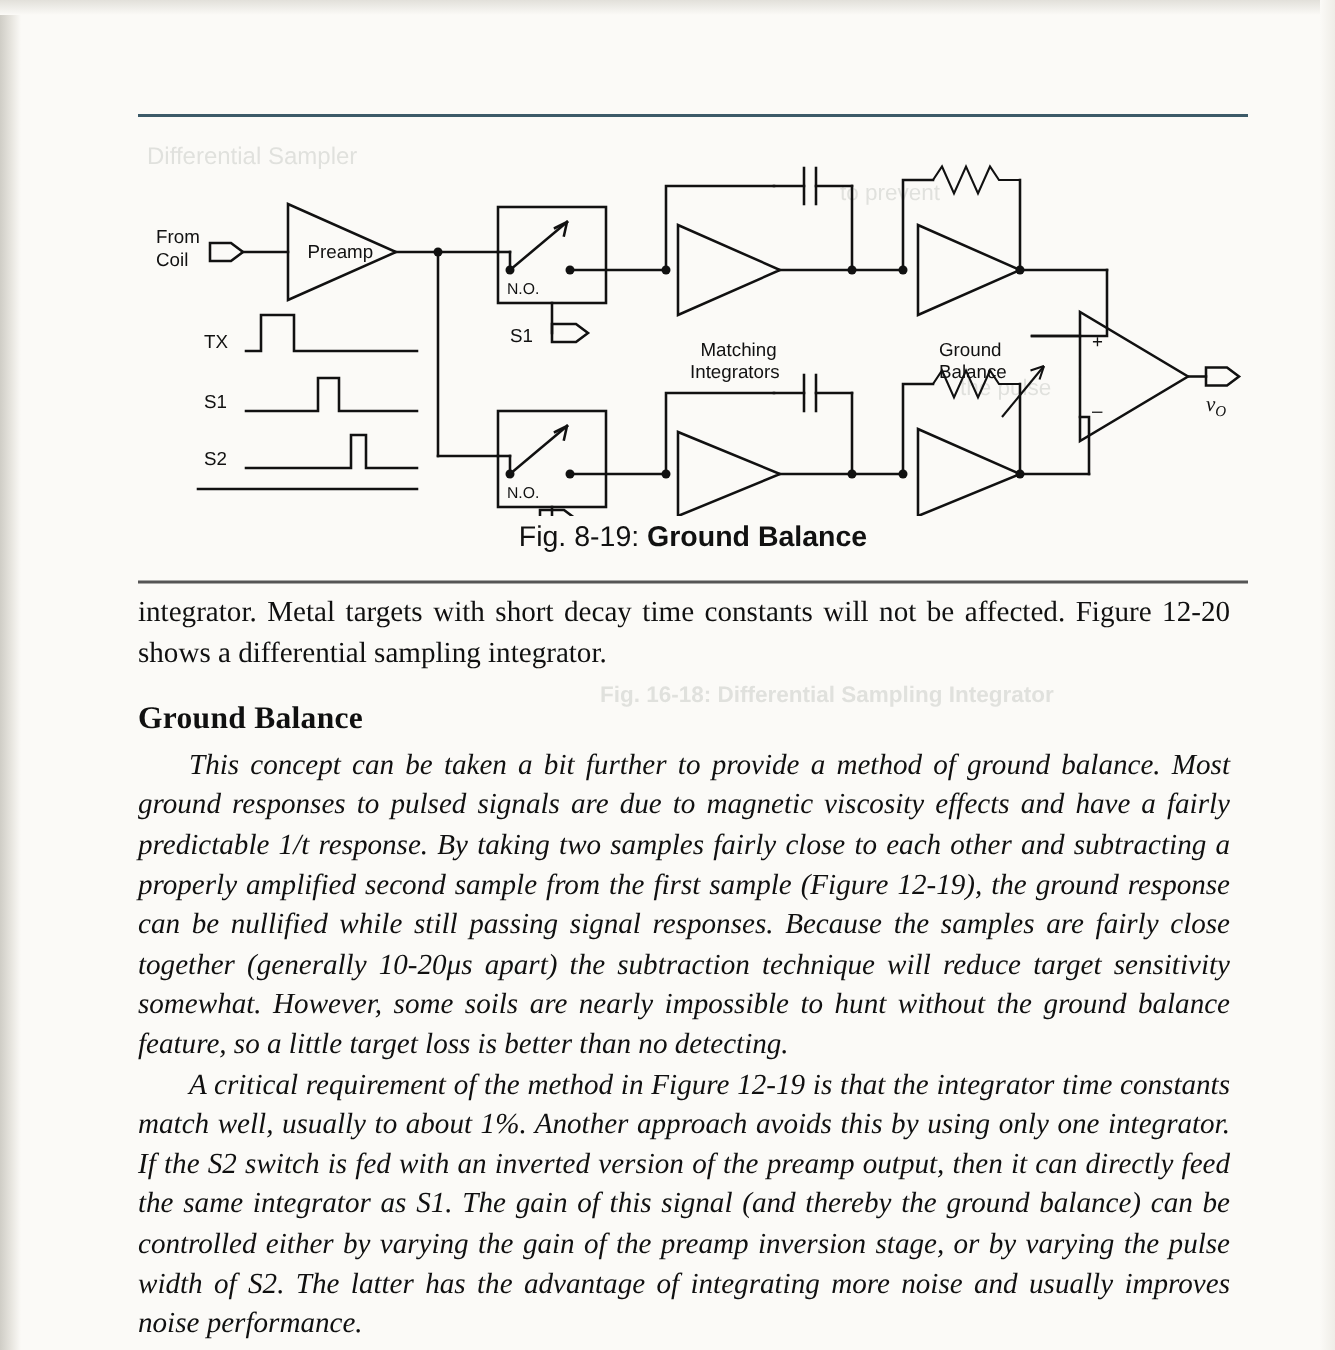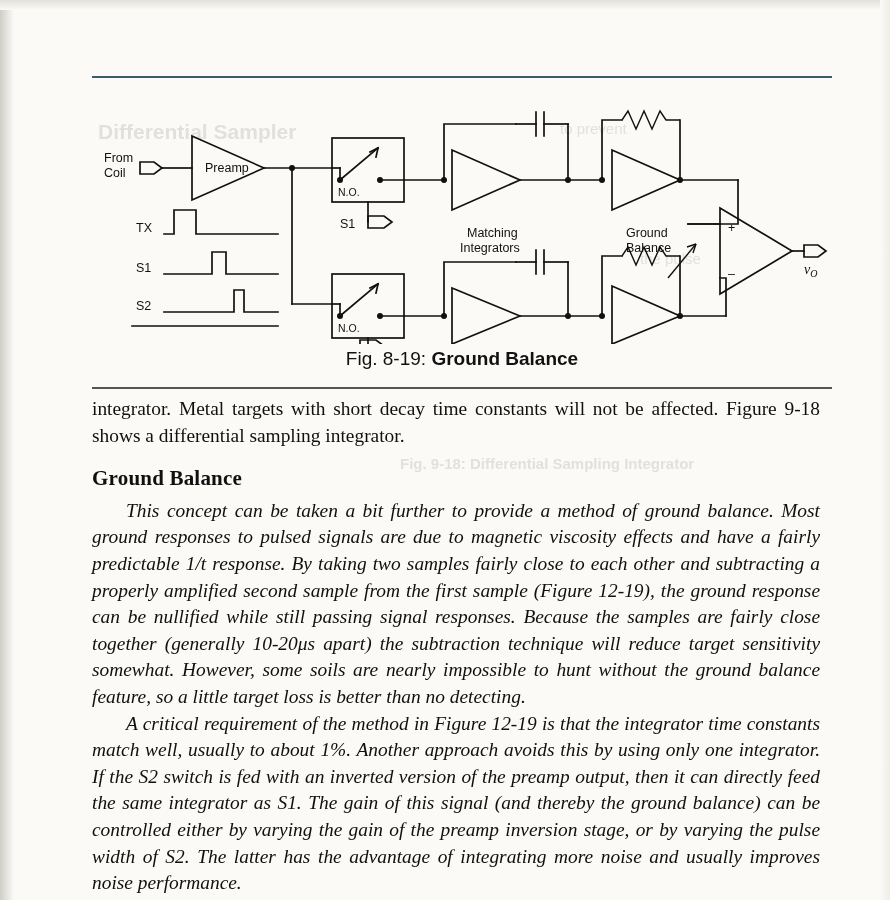--- a/index.html
+++ b/index.html
@@ -137,39 +137,39 @@
     margin: 16px 0 6px 0;
     letter-spacing: 0.2px;
   }
   .ghost {
     position: absolute;
     color: rgba(120, 125, 120, 0.20);
     font-family: "Liberation Sans", sans-serif;
     pointer-events: none;
     user-select: none;
   }
-  .ghost-1 { left: 98px; top: 96px; font-size: 21px; font-weight: 700; margin-top: 24px; }
+  .ghost-1 { left: 98px; top: 96px; font-size: 16px; font-weight: 400; }
   .ghost-2 { left: 400px; top: 455px; font-size: 15px; font-weight: 700; }
   .ghost-3 { left: 560px; top: 120px; font-size: 15px; }
   .ghost-4 { left: 640px; top: 250px; font-size: 15px; }
 </style>
 </head>
 <body>
 
 <div class="page-scan"></div>
 <div class="edge-left"></div>
 <div class="edge-top"></div>
 <div class="edge-right"></div>
 
 <div class="content">
 
   <div class="ghost ghost-1">Differential Sampler</div>
   <div class="ghost ghost-3">to prevent</div>
   <div class="ghost ghost-4">the pulse</div>
-  <div class="ghost ghost-2">Fig. 9-18:   Differential Sampling Integrator</div>
+  <div class="ghost ghost-2">Fig. 16-18:   Differential Sampling Integrator</div>
 
   <div class="figure-block">
     <div class="rule rule-top"></div>
     <div class="rule rule-bottom"></div>
 
     <svg class="schematic" width="740" height="262" viewBox="0 0 740 262">
 
       <g>
         <path class="sch-line" d="M48 80 L62 80 L70 86 L62 92 L48 92 Z" fill="#ffffff"></path>
         <line class="sch-line" x1="70" y1="86" x2="100" y2="86"></line>
@@ -305,19 +305,19 @@
       </g>
     </svg>
 
     <div class="fig-caption">
       <span class="fig-num">Fig. 8-19:</span>
       <span class="fig-title">Ground Balance</span>
     </div>
   </div>
 
   <div class="body-text">
-    <p>integrator. Metal targets with short decay time constants will not be affected. Figure 9-18 shows a differential sampling integrator.</p>
+    <p>integrator. Metal targets with short decay time constants will not be affected. Figure 12-20 shows a differential sampling integrator.</p>
     <h2 class="section-heading">Ground Balance</h2>
     <p class="para-indent">This concept can be taken a bit further to provide a method of ground balance. Most ground responses to pulsed signals are due to magnetic viscosity effects and have a fairly predictable 1/t response. By taking two samples fairly close to each other and subtracting a properly amplified second sample from the first sample (Figure 12-19), the ground response can be nullified while still passing signal responses. Because the samples are fairly close together (generally 10-20μs apart) the subtraction technique will reduce target sensitivity somewhat. However, some soils are nearly impossible to hunt without the ground balance feature, so a little target loss is better than no detecting.</p>
     <p class="para-indent">A critical requirement of the method in Figure 12-19 is that the integrator time constants match well, usually to about 1%. Another approach avoids this by using only one integrator. If the S2 switch is fed with an inverted version of the preamp output, then it can directly feed the same integrator as S1. The gain of this signal (and thereby the ground balance) can be controlled either by varying the gain of the preamp inversion stage, or by varying the pulse width of S2. The latter has the advantage of integrating more noise and usually improves noise performance.</p>
   </div>
 
 </div>
 
 </body></html>

